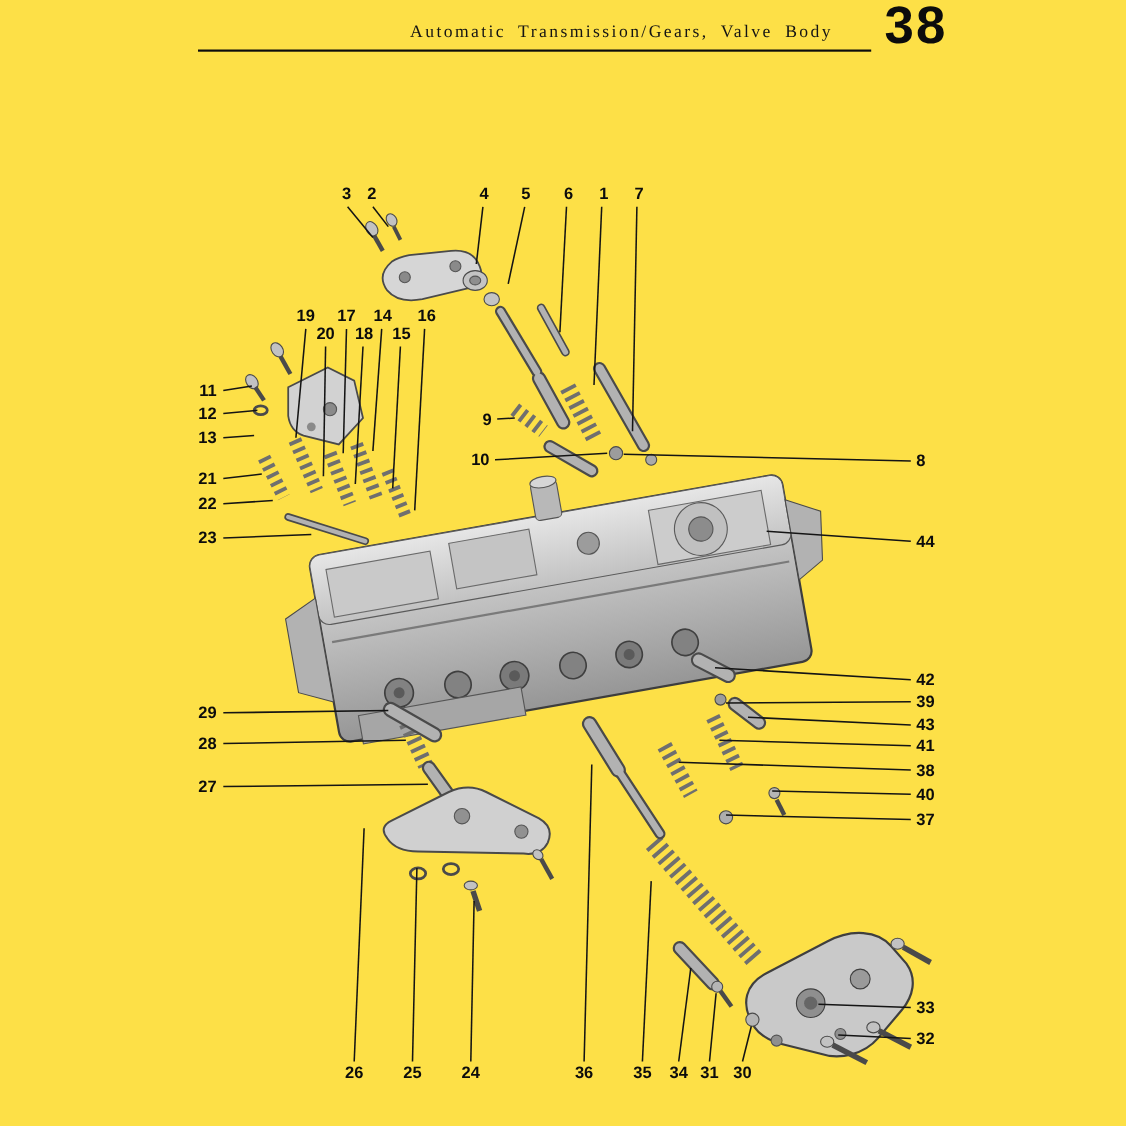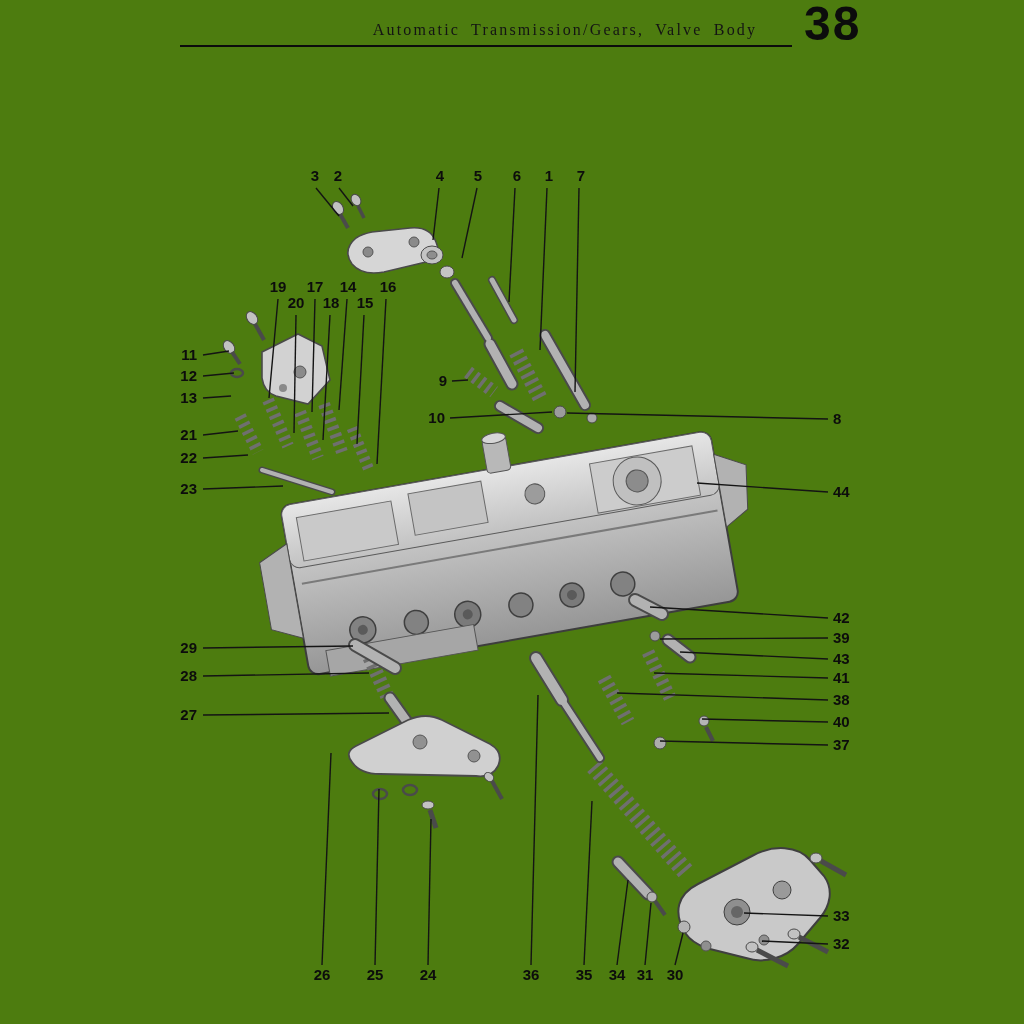--- a/index.html
+++ b/index.html
@@ -1,18 +1,18 @@
 <!DOCTYPE html>
 <html><head>
 <meta charset="utf-8">
 <style>
   *{box-sizing:border-box}
   html,body{margin:0;padding:0}
   body{background:#d9d9d9;font-family:"Liberation Sans",sans-serif}
-  .page{position:relative;width:1024px;height:1024px;margin:0 auto;background:#4d7c0f;overflow:hidden}
+  .page{position:relative;width:1024px;height:1024px;margin:0 auto;background:#fde047;overflow:hidden}
   .header-title{position:absolute;top:21px;left:565px;transform:translateX(-50%);
     font-family:"Liberation Serif",serif;font-size:16px;letter-spacing:2.2px;word-spacing:5px;
     color:#141414;white-space:nowrap}
   .header-page-number{position:absolute;top:-4px;left:804px;font-size:48px;font-weight:bold;
     color:#0c0c0c;letter-spacing:2px;font-family:"Liberation Sans",sans-serif}
   .header-rule{position:absolute;top:45px;left:180px;width:612px;height:2px;background:#0c0c0c}
   .diagram-svg{position:absolute;left:0;top:0}
   .leader{stroke:#141414;stroke-width:1.4}
   .callout{font-family:"Liberation Sans",sans-serif;font-size:15px;font-weight:bold;fill:#0c0c0c}
   .coil{stroke:#6f6f6f;stroke-dasharray:3.5 4.5}

